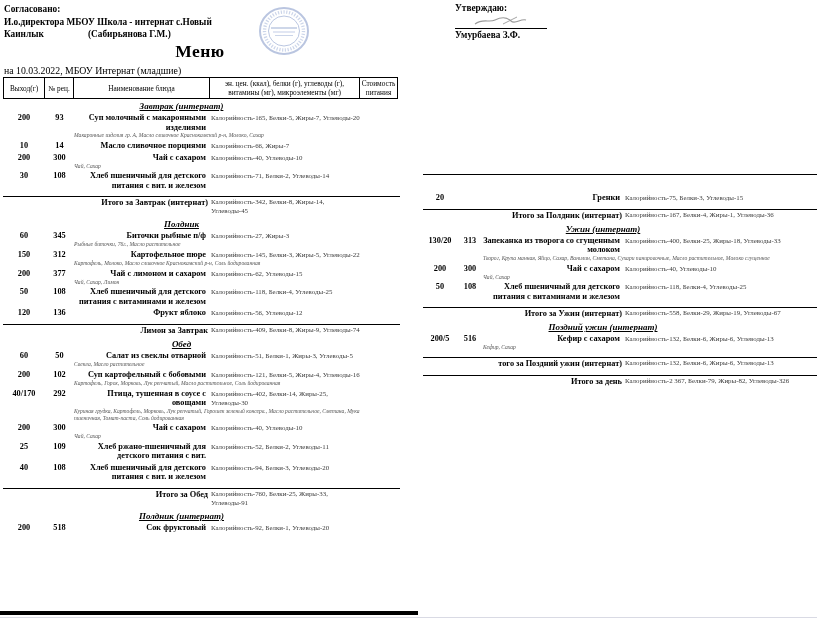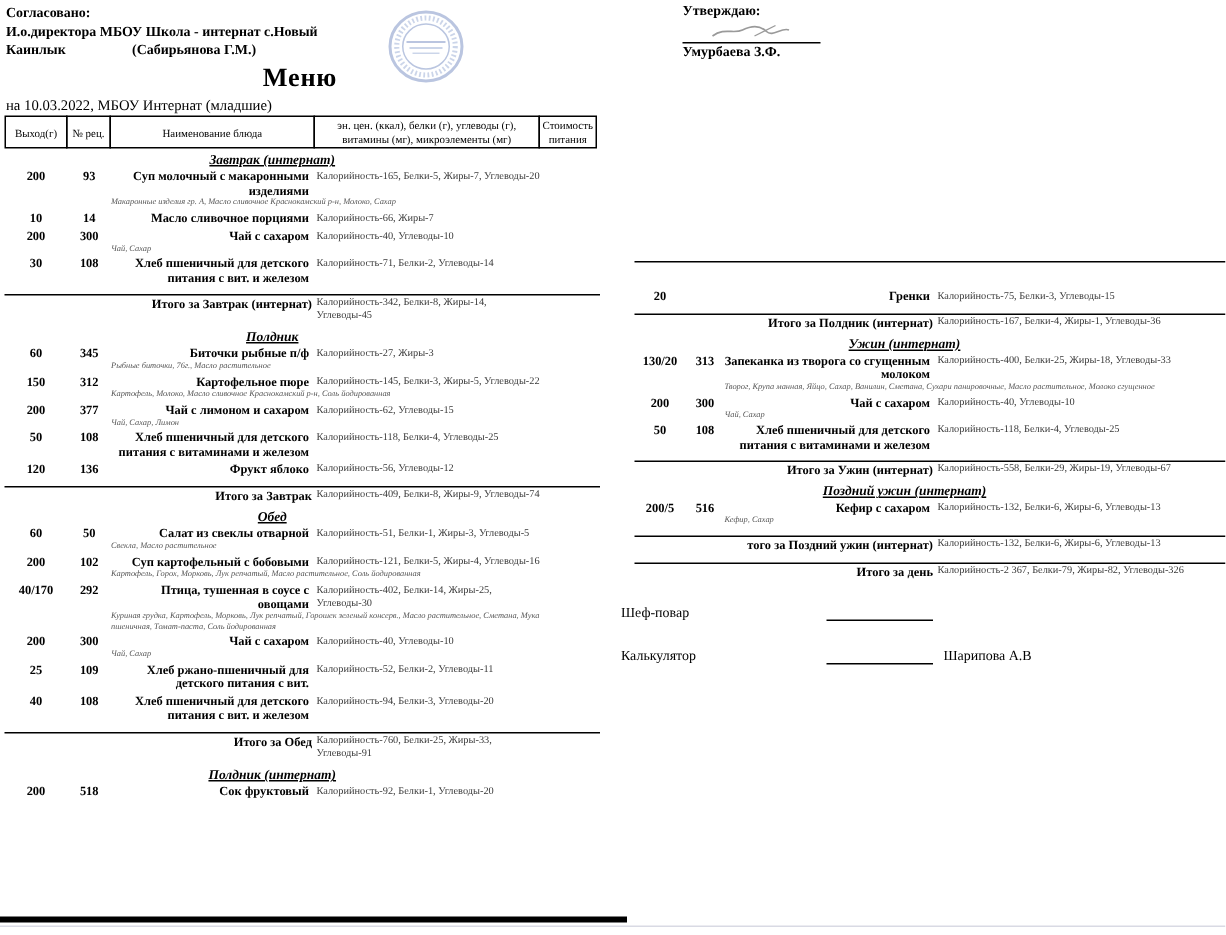--- a/index.html
+++ b/index.html
@@ -180,21 +180,21 @@
           <div class="c-name">Хлеб пшеничный для детского питания с витаминами и железом</div>
           <div class="c-info">Калорийность-118, Белки-4, Углеводы-25</div>
         </div>
         <div class="row">
           <div class="c-out">120</div>
           <div class="c-rec">136</div>
           <div class="c-name">Фрукт яблоко</div>
           <div class="c-info">Калорийность-56, Углеводы-12</div>
         </div>
         <div class="total">
-          <div class="total-label">Итого за Завтрак</div>
+          <div class="total-label">Лимон за Завтрак</div>
           <div class="total-info">Калорийность-409, Белки-8, Жиры-9, Углеводы-74</div>
         </div>
       </div>
       <div class="section">
         <div class="sec-heading">Обед</div>
         <div class="row">
           <div class="c-out">60</div>
           <div class="c-rec">50</div>
           <div class="c-name">Салат из свеклы отварной</div>
           <div class="c-info">Калорийность-51, Белки-1, Жиры-3, Углеводы-5</div>
@@ -301,28 +301,17 @@
         <div class="ingr">Кефир, Сахар</div>
         <div class="total">
           <div class="total-label">того за Поздний ужин (интернат)</div>
           <div class="total-info">Калорийность-132, Белки-6, Жиры-6, Углеводы-13</div>
         </div>
         <div class="total">
           <div class="total-label">Итого за день</div>
           <div class="total-info">Калорийность-2 367, Белки-79, Жиры-82, Углеводы-326</div>
         </div>
       </div>
-      <div class="sig-block">
-        <div class="sig-row">
-          <div class="sig-label">Шеф-повар</div>
-          <div class="sig-line"></div>
-        </div>
-        <div class="sig-row">
-          <div class="sig-label">Калькулятор</div>
-          <div class="sig-line"></div>
-          <div class="sig-name">Шарипова А.В</div>
-        </div>
-      </div>
     </div>
 
   <div class="thick-line"></div>
   <div class="faint-line"></div>
 </div>
 
 </body></html>

